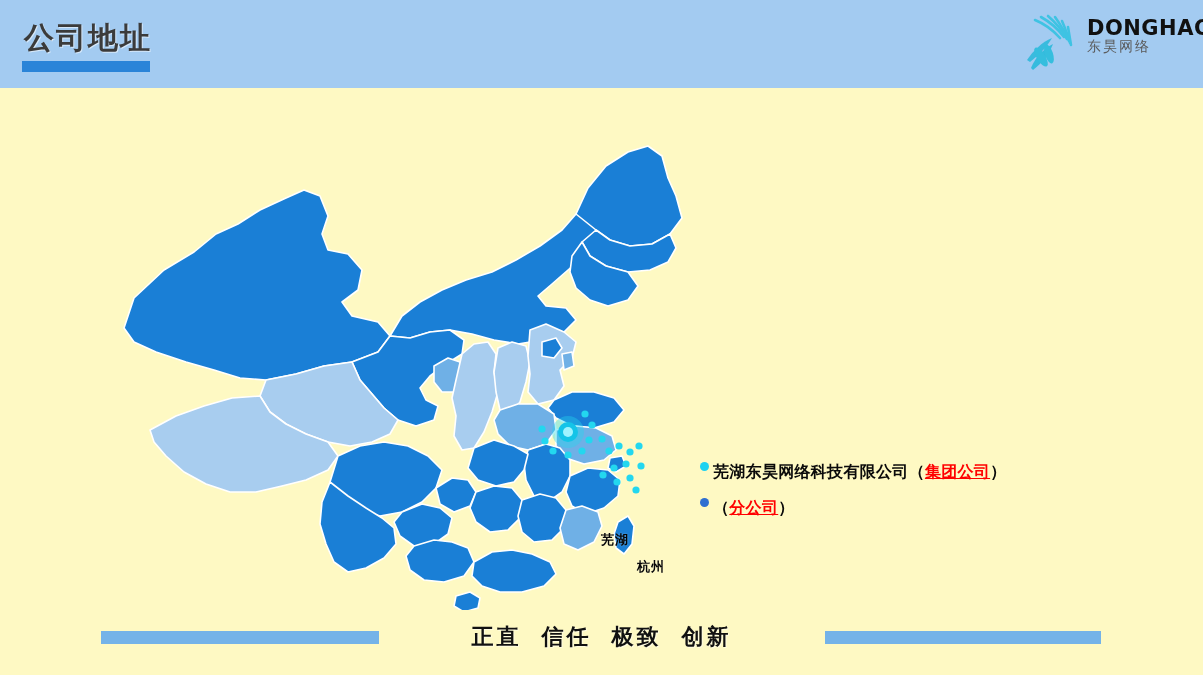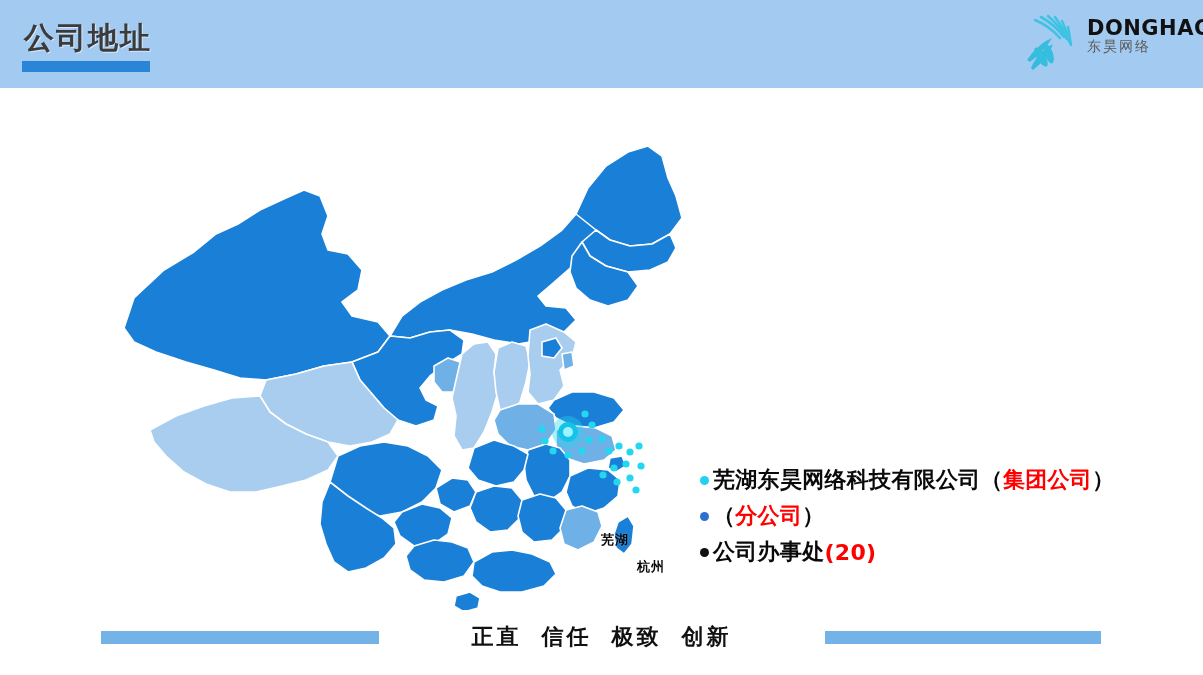--- a/index.html
+++ b/index.html
@@ -3,21 +3,21 @@
 <meta charset="utf-8">
 <title>公司地址</title>
 <style>
   html,body{margin:0;padding:0;}
   body{
     width:1203px;height:675px;
     background:#e6eefb;
     font-family:"DejaVu Sans","Liberation Sans",sans-serif;
     overflow:hidden;position:relative;
   }
-  .slide{position:absolute;inset:0;background:#ffffff;}
+  .slide{position:absolute;inset:0;background:#fef9c3;}
 
   
   .header{
     position:absolute;left:0;top:0;width:1203px;height:88px;
     background:#a3cbf1;
   }
   .title{
     position:absolute;left:24px;top:18px;
     font-size:30px;font-weight:bold;color:#3b3b3b;
     letter-spacing:2px;
@@ -52,29 +52,29 @@
     position:absolute;font-size:13px;font-weight:bold;color:#070707;
     letter-spacing:1px;white-space:nowrap;
     text-shadow:0 0 2px rgba(255,255,255,.35);
   }
   #label-wuhu{left:511px;top:401px;}
   #label-hangzhou{left:547px;top:428px;}
 
   
   .legend{position:absolute;left:700px;top:462px;width:470px;}
   .legend-row{
-    display:flex;align-items:center;
-    height:36px;font-size:22px;font-weight:bold;color:#0a0a0a;
+    display:flex;align-items:flex-start;
+    height:36px;font-size:16px;font-weight:bold;color:#0a0a0a;
     white-space:nowrap;letter-spacing:.3px;
   }
   .bullet{width:9px;height:9px;border-radius:50%;margin-right:4px;flex:0 0 auto;}
   .b-cyan{background:#1fd2f0;}
   .b-blue{background:#2f6fd0;}
   .b-black{background:#111111;}
-  .red{color:#ff0000;}
+  .red{color:#ff0000;text-decoration:underline;}
   .paren{color:#0a0a0a;}
 
   
   .bar{position:absolute;height:13px;background:#74b3e8;top:631px;}
   #bar-left{left:101px;width:278px;}
   #bar-right{left:825px;width:276px;}
   .slogan{
     position:absolute;left:0;top:622px;width:1203px;text-align:center;
     font-size:22px;font-weight:bold;color:#111;letter-spacing:3px;
     text-shadow:1px 1px 0 rgba(255,255,255,.5);
@@ -226,27 +226,20 @@
       <span class="paren">）</span>
     </div>
 
     <div class="legend-row">
       <span class="bullet b-blue"></span>
       <span class="paren">（</span>
       <span class="red">分公司</span>
       <span class="paren">）</span>
     </div>
 
-    <div class="legend-row">
-      <span class="bullet b-black"></span>
-      <span>公司办事处</span>
-      <span class="paren"></span>
-      <span class="red">(20)</span>
-      <span class="paren"></span>
-    </div>
   </div>
 
   <div class="bar" id="bar-left"></div>
   <div class="bar" id="bar-right"></div>
   <div class="slogan">
     <span>正直</span><span>信任</span><span>极致</span><span>创新</span>
   </div>
 
 </div>
 

